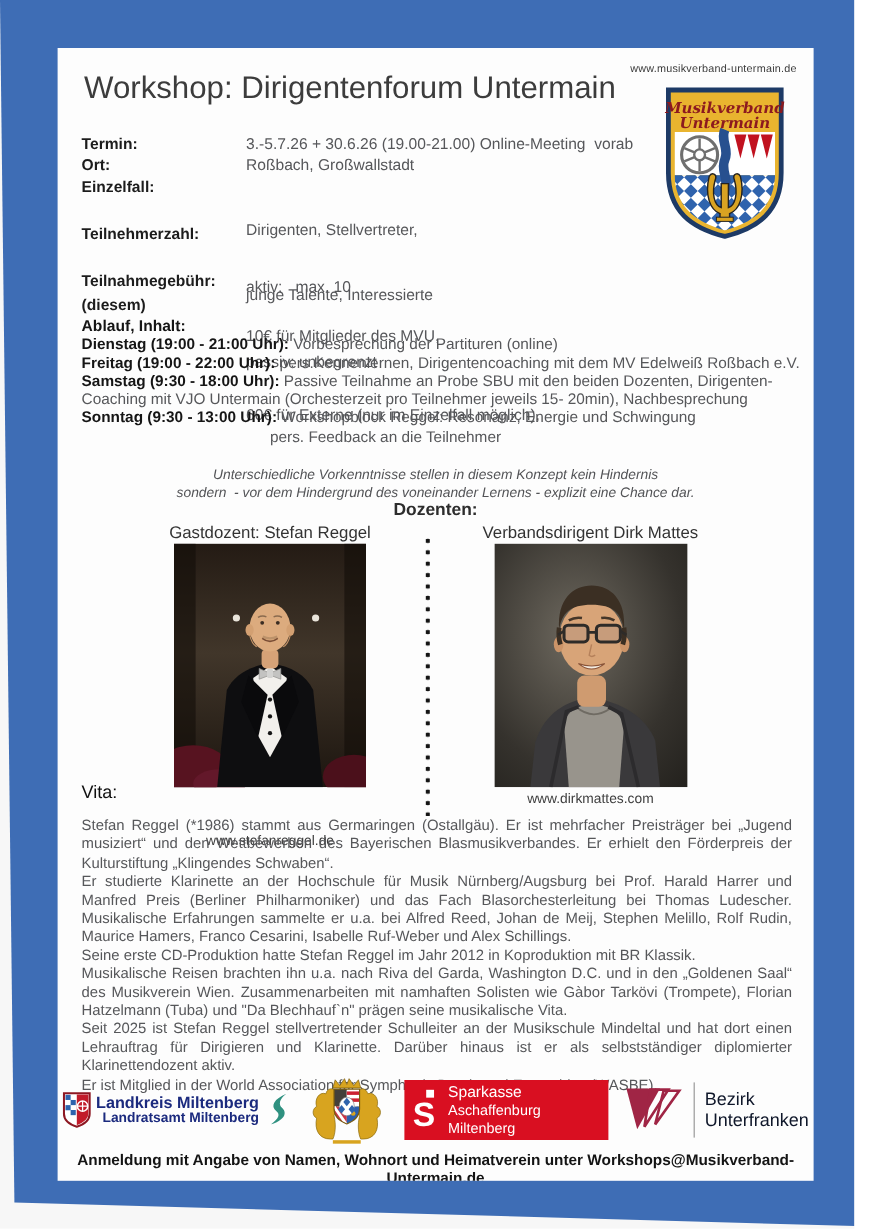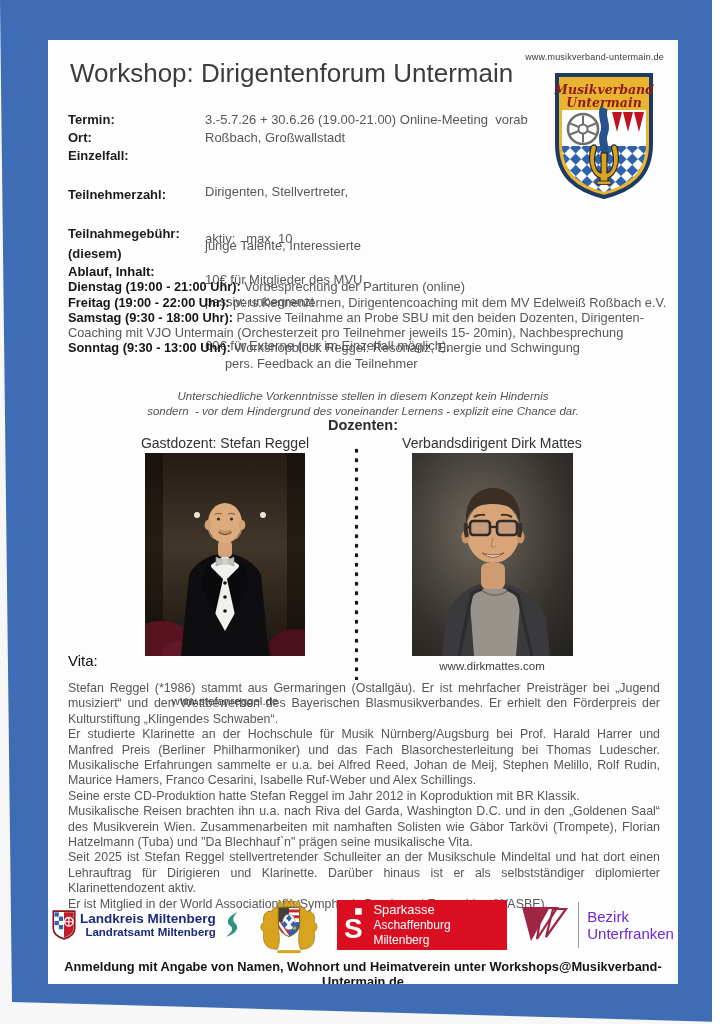--- a/index.html
+++ b/index.html
@@ -57,21 +57,21 @@
   .lk{display:flex;align-items:center;gap:4px;}
   .lk-text{color:#1b2a7e;font-weight:bold;}
   .lk-1{font-size:13.5px;line-height:14px;}
   .lk-2{font-size:11.5px;text-align:right;line-height:13px;}
   .spk{width:170px;height:50px;background:#d90f21;display:flex;align-items:center;gap:6px;padding:0 6px;box-sizing:border-box;}
   .spk-text{color:#fff;}
   .spk-1{font-size:13px;line-height:16px;}
   .spk-2{font-size:12px;line-height:15px;}
   .bez{display:flex;align-items:center;gap:8px;}
   .bez-sep{width:1.5px;height:46px;background:#9a9a9a;}
-  .bez-text{color:#6d28d9;font-size:15px;line-height:17px;}
+  .bez-text{color:#0f172a;font-size:15px;line-height:17px;}
 
   .anmeldung{position:absolute;left:0;top:919px;width:630px;text-align:center;font-weight:bold;
              font-size:12.8px;color:#141414;}
 </style>
 </head>
 <body>
 
 <div class="canvas">
   <div class="frame"></div>
 

